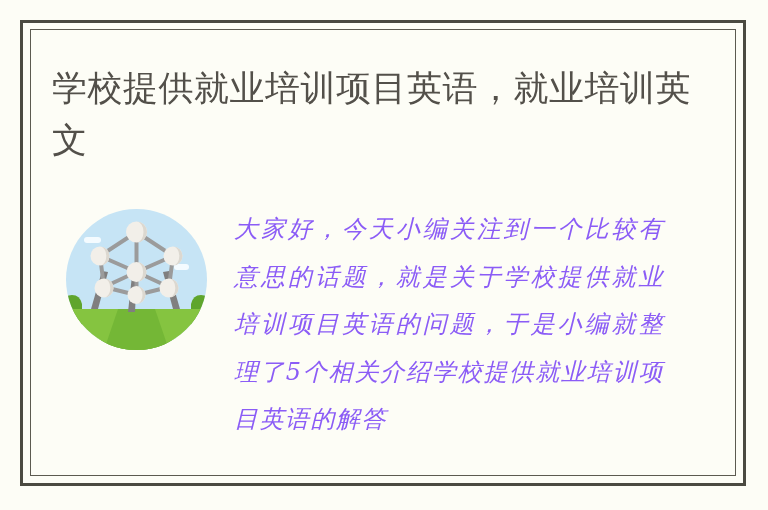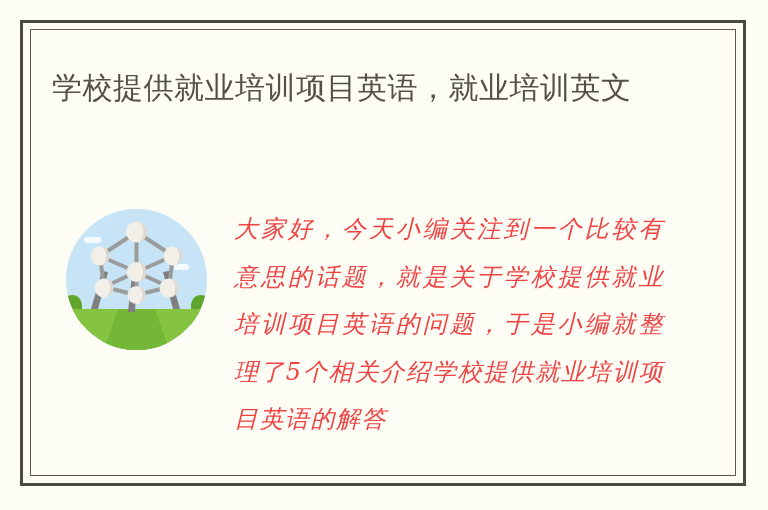--- a/index.html
+++ b/index.html
@@ -40,21 +40,21 @@
     border: 1.5px solid #5c5a50;
     box-sizing: border-box;
   }
 
   
   .title {
     position: absolute;
     left: 52px;
     top: 62px;
     width: 640px;
-    font-size: 30px;
+    font-size: 35px;
     line-height: 52px;
     letter-spacing: 0.5px;
     color: #53504a;
     font-weight: 400;
     white-space: pre-wrap;
   }
 
   
   .thumb {
     position: absolute;
@@ -66,21 +66,21 @@
   .thumb svg { display: block; width: 141px; height: 141px; }
 
   
   .body-text {
     position: absolute;
     left: 234px;
     top: 206px;
     width: 430px;
     font-size: 24px;
     line-height: 47.5px;
-    color: #ef4444;
+    color: #8b5cf6;
     font-family: "DejaVu Serif", "Liberation Serif", serif;
     font-style: italic;
     letter-spacing: 1.5px;
     text-align: justify;
     white-space: pre-wrap;
   }
 </style>
 </head>
 <body>
 

